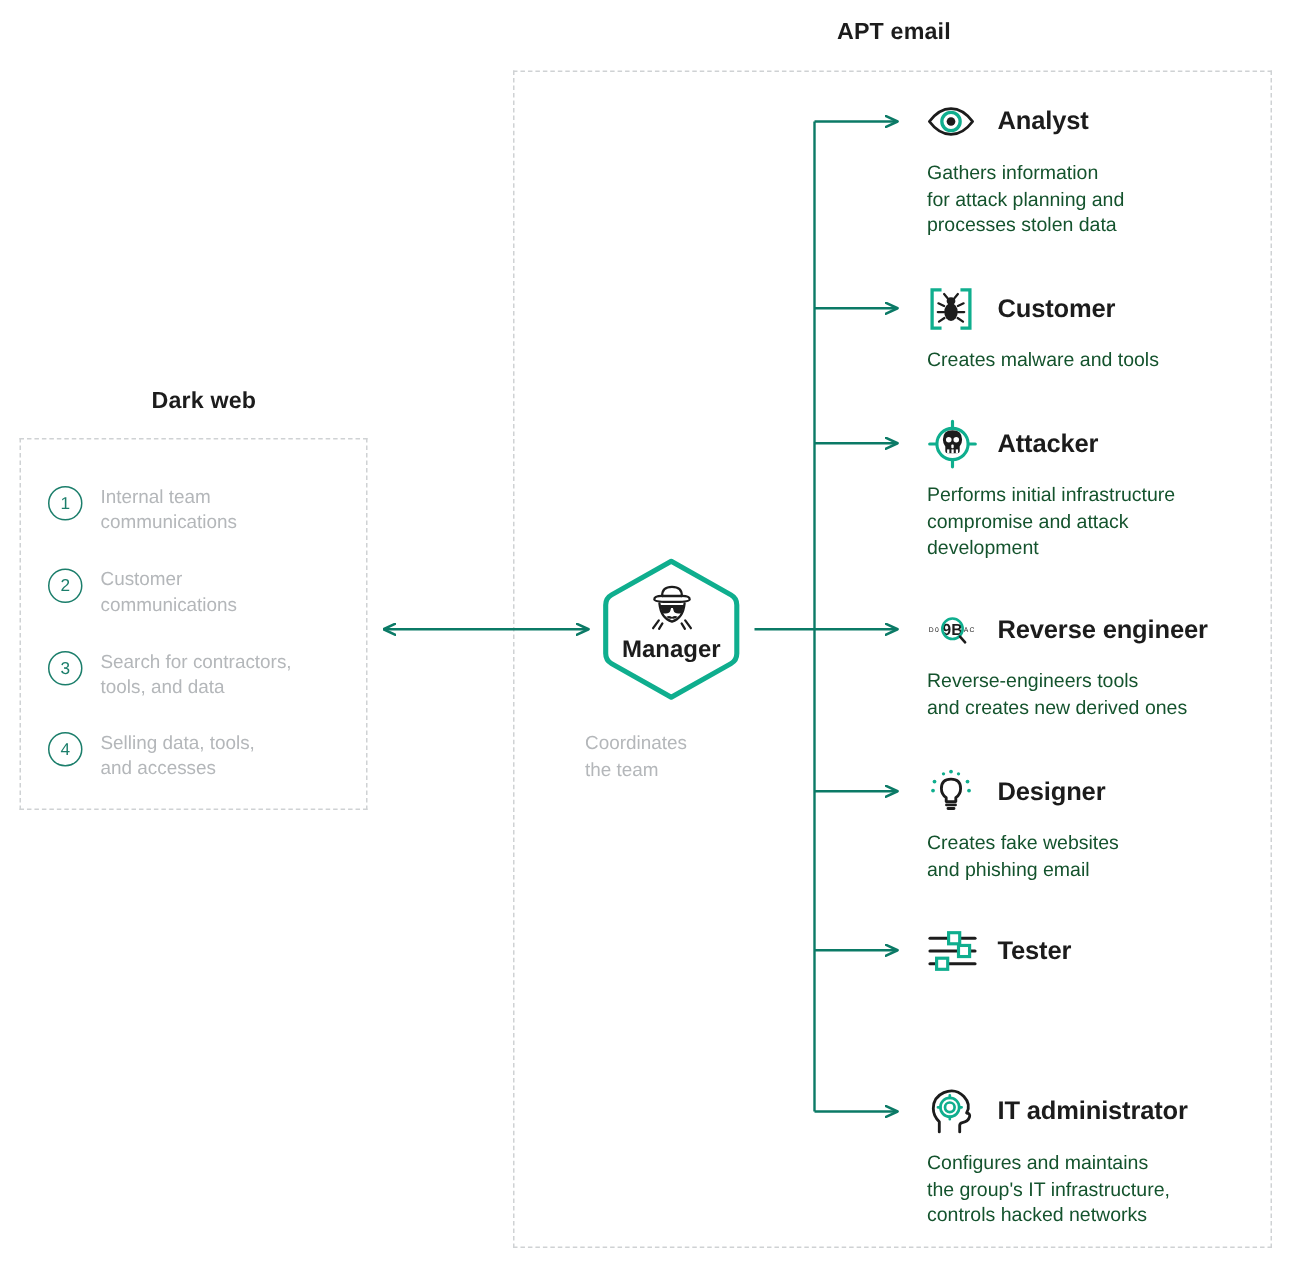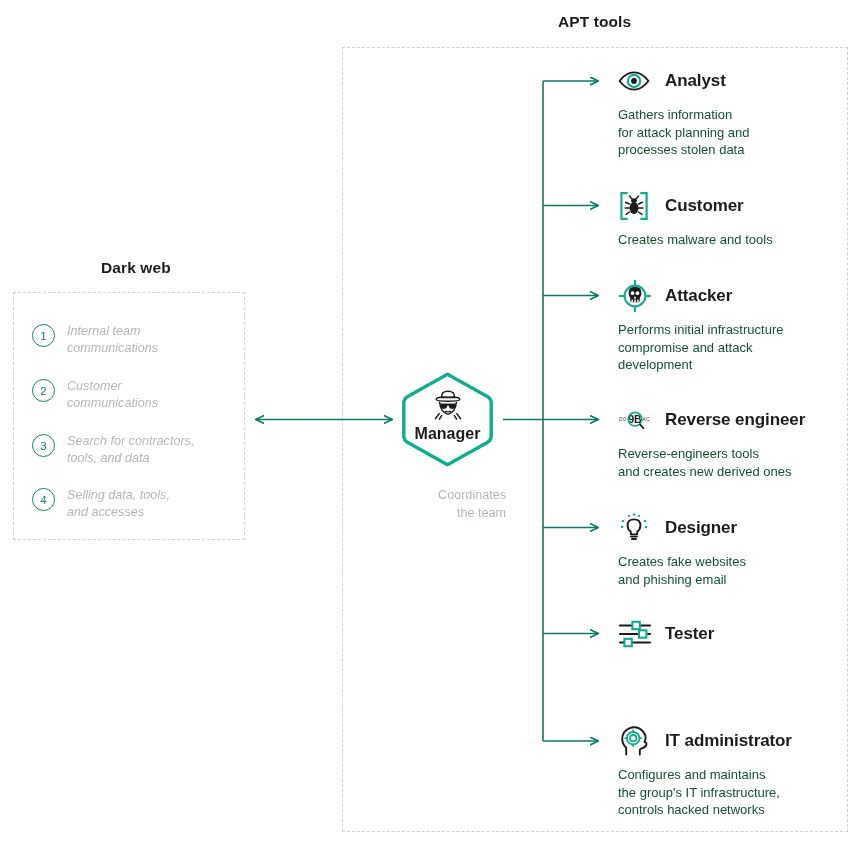--- a/index.html
+++ b/index.html
@@ -79,21 +79,20 @@
     align-items: center;
     justify-content: center;
     margin-top: 2px;
   }
   .dw-text {
     font-size: 12.6px;
     line-height: 17px;
     color: #b4b7ba;
     white-space: pre-line;
     padding-top: 1px;
-    font-style: italic;
   }
 
   
   #manager-node {
     position: absolute;
     left: 399px;
     top: 371px;
     width: 97px;
     height: 97px;
   }
@@ -115,21 +114,21 @@
     text-align: center;
     font-size: 16px;
     font-weight: 700;
     color: #1c1c1c;
   }
   #manager-caption {
     position: absolute;
     left: 390px;
     top: 487px;
     width: 116px;
-    text-align: right;
+    text-align: left;
     font-size: 12.6px;
     line-height: 17.5px;
     color: #b4b7ba;
     white-space: pre-line;
   }
 
   
   #wires {
     position: absolute;
     left: 0;
@@ -170,21 +169,21 @@
     color: #14532d;
     white-space: pre-line;
   }
 </style>
 </head>
 <body>
 
 <div id="canvas">
 
   <div id="apt-frame"></div>
-  <div class="title" id="apt-label">APT tools</div>
+  <div class="title" id="apt-label">APT email</div>
 
   <div id="dw-frame"></div>
   <div class="title" id="dw-label">Dark web</div>
 
   <div class="dw-item" style="top:322px">
     <div class="dw-num">1</div>
     <div class="dw-text">Internal team
 communications</div>
   </div>
   <div class="dw-item" style="top:377px">

